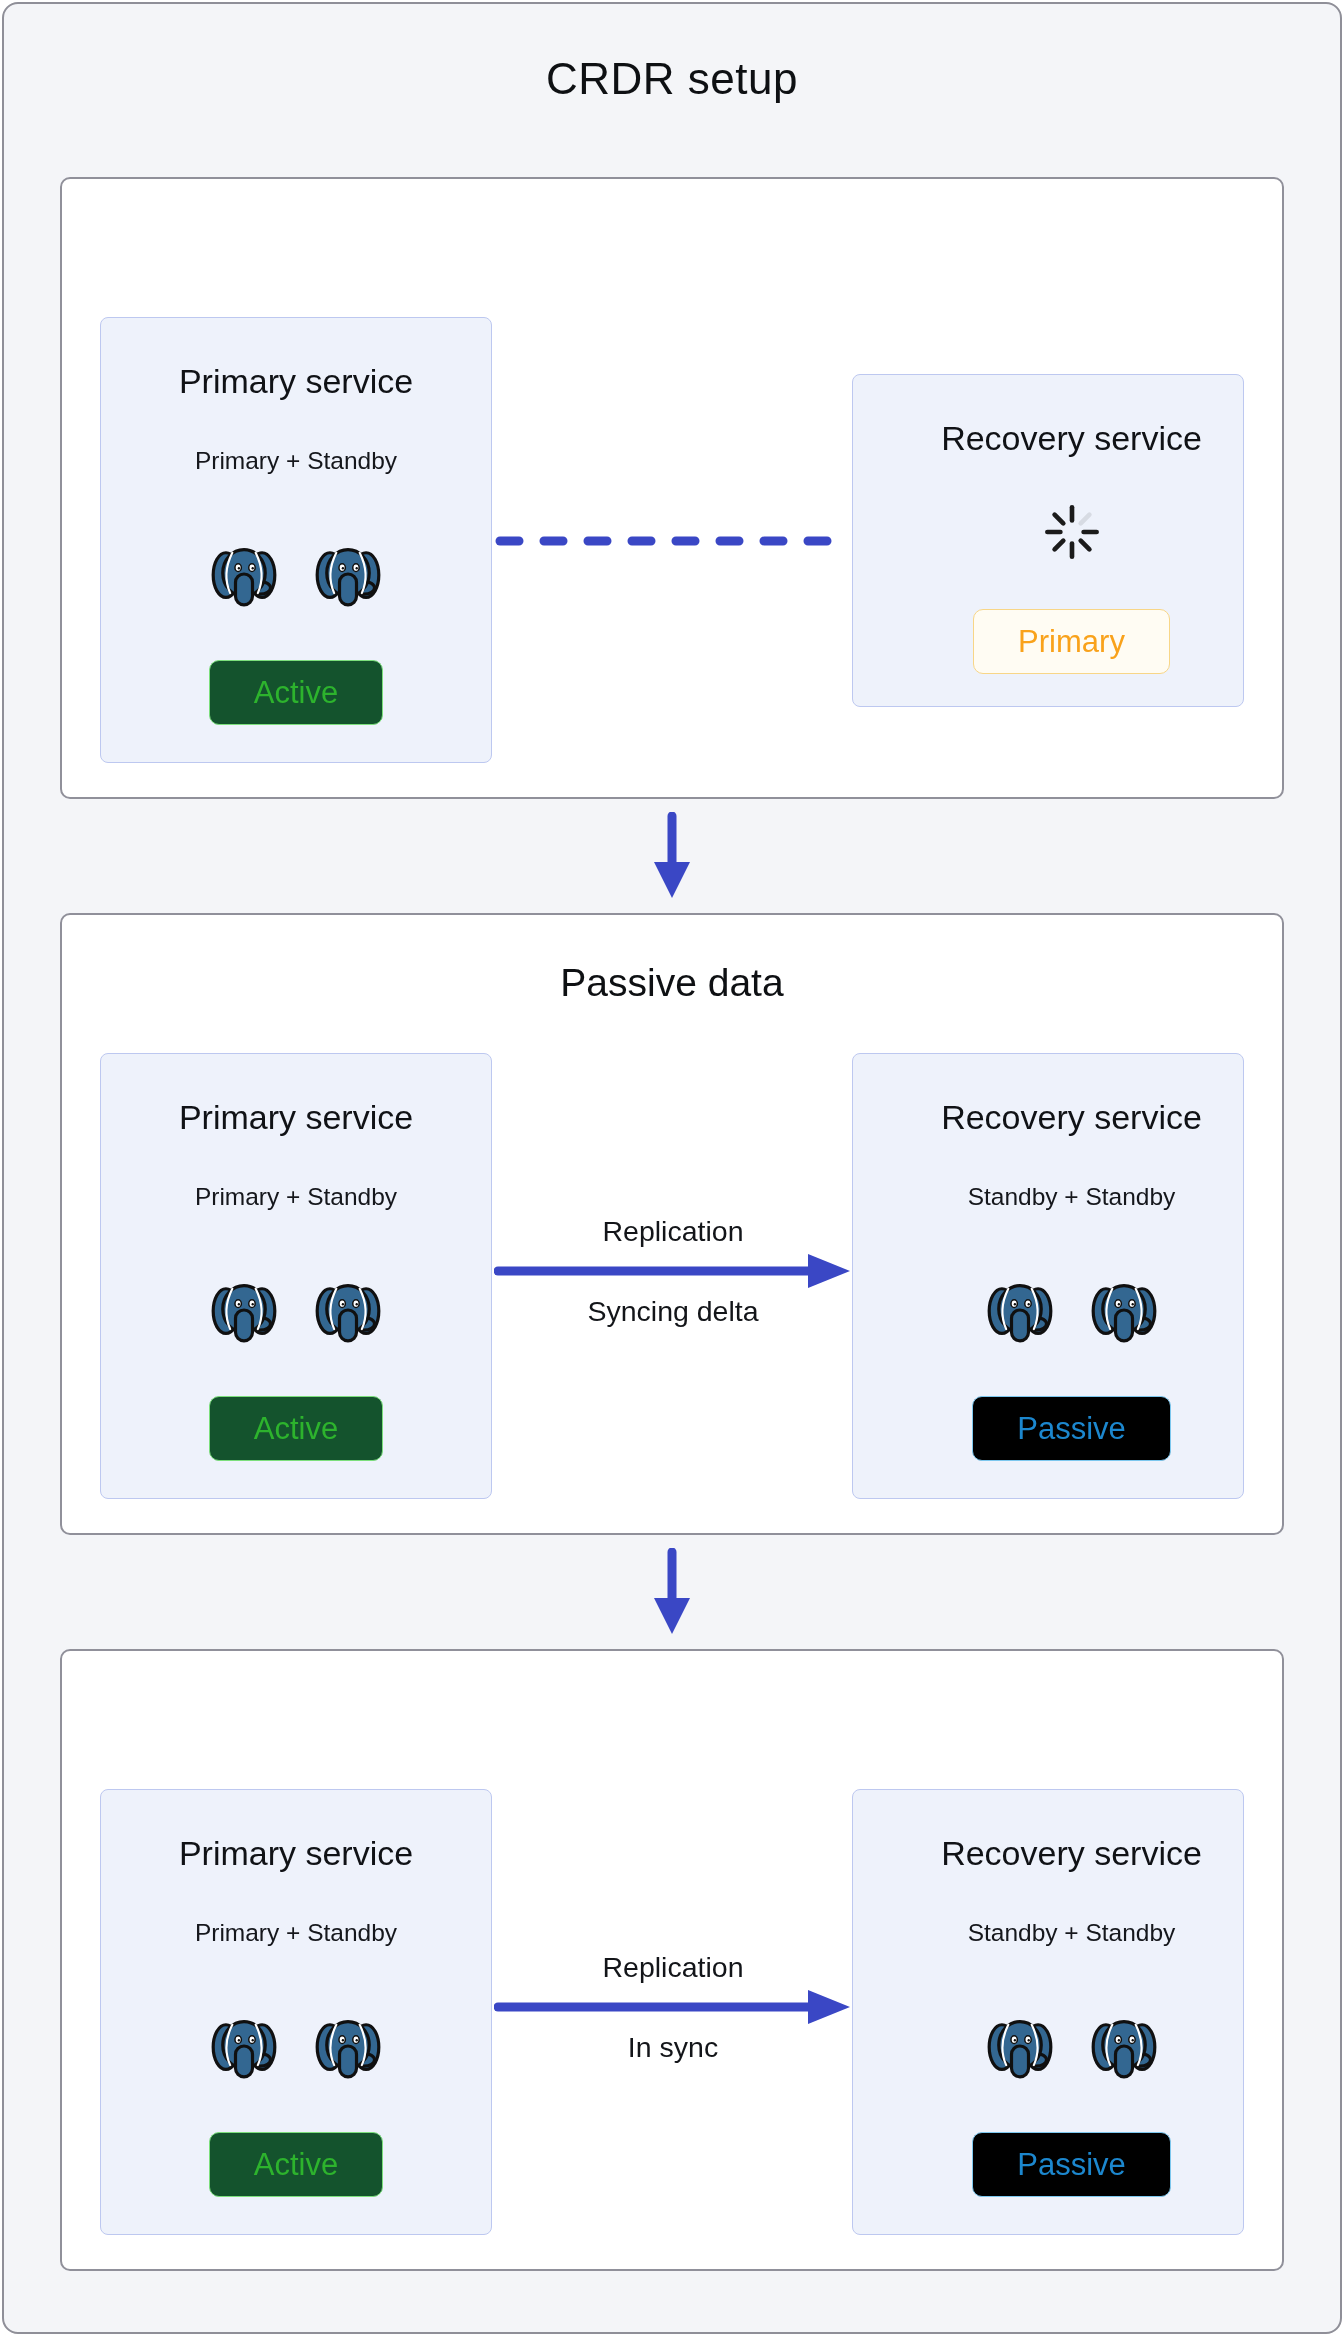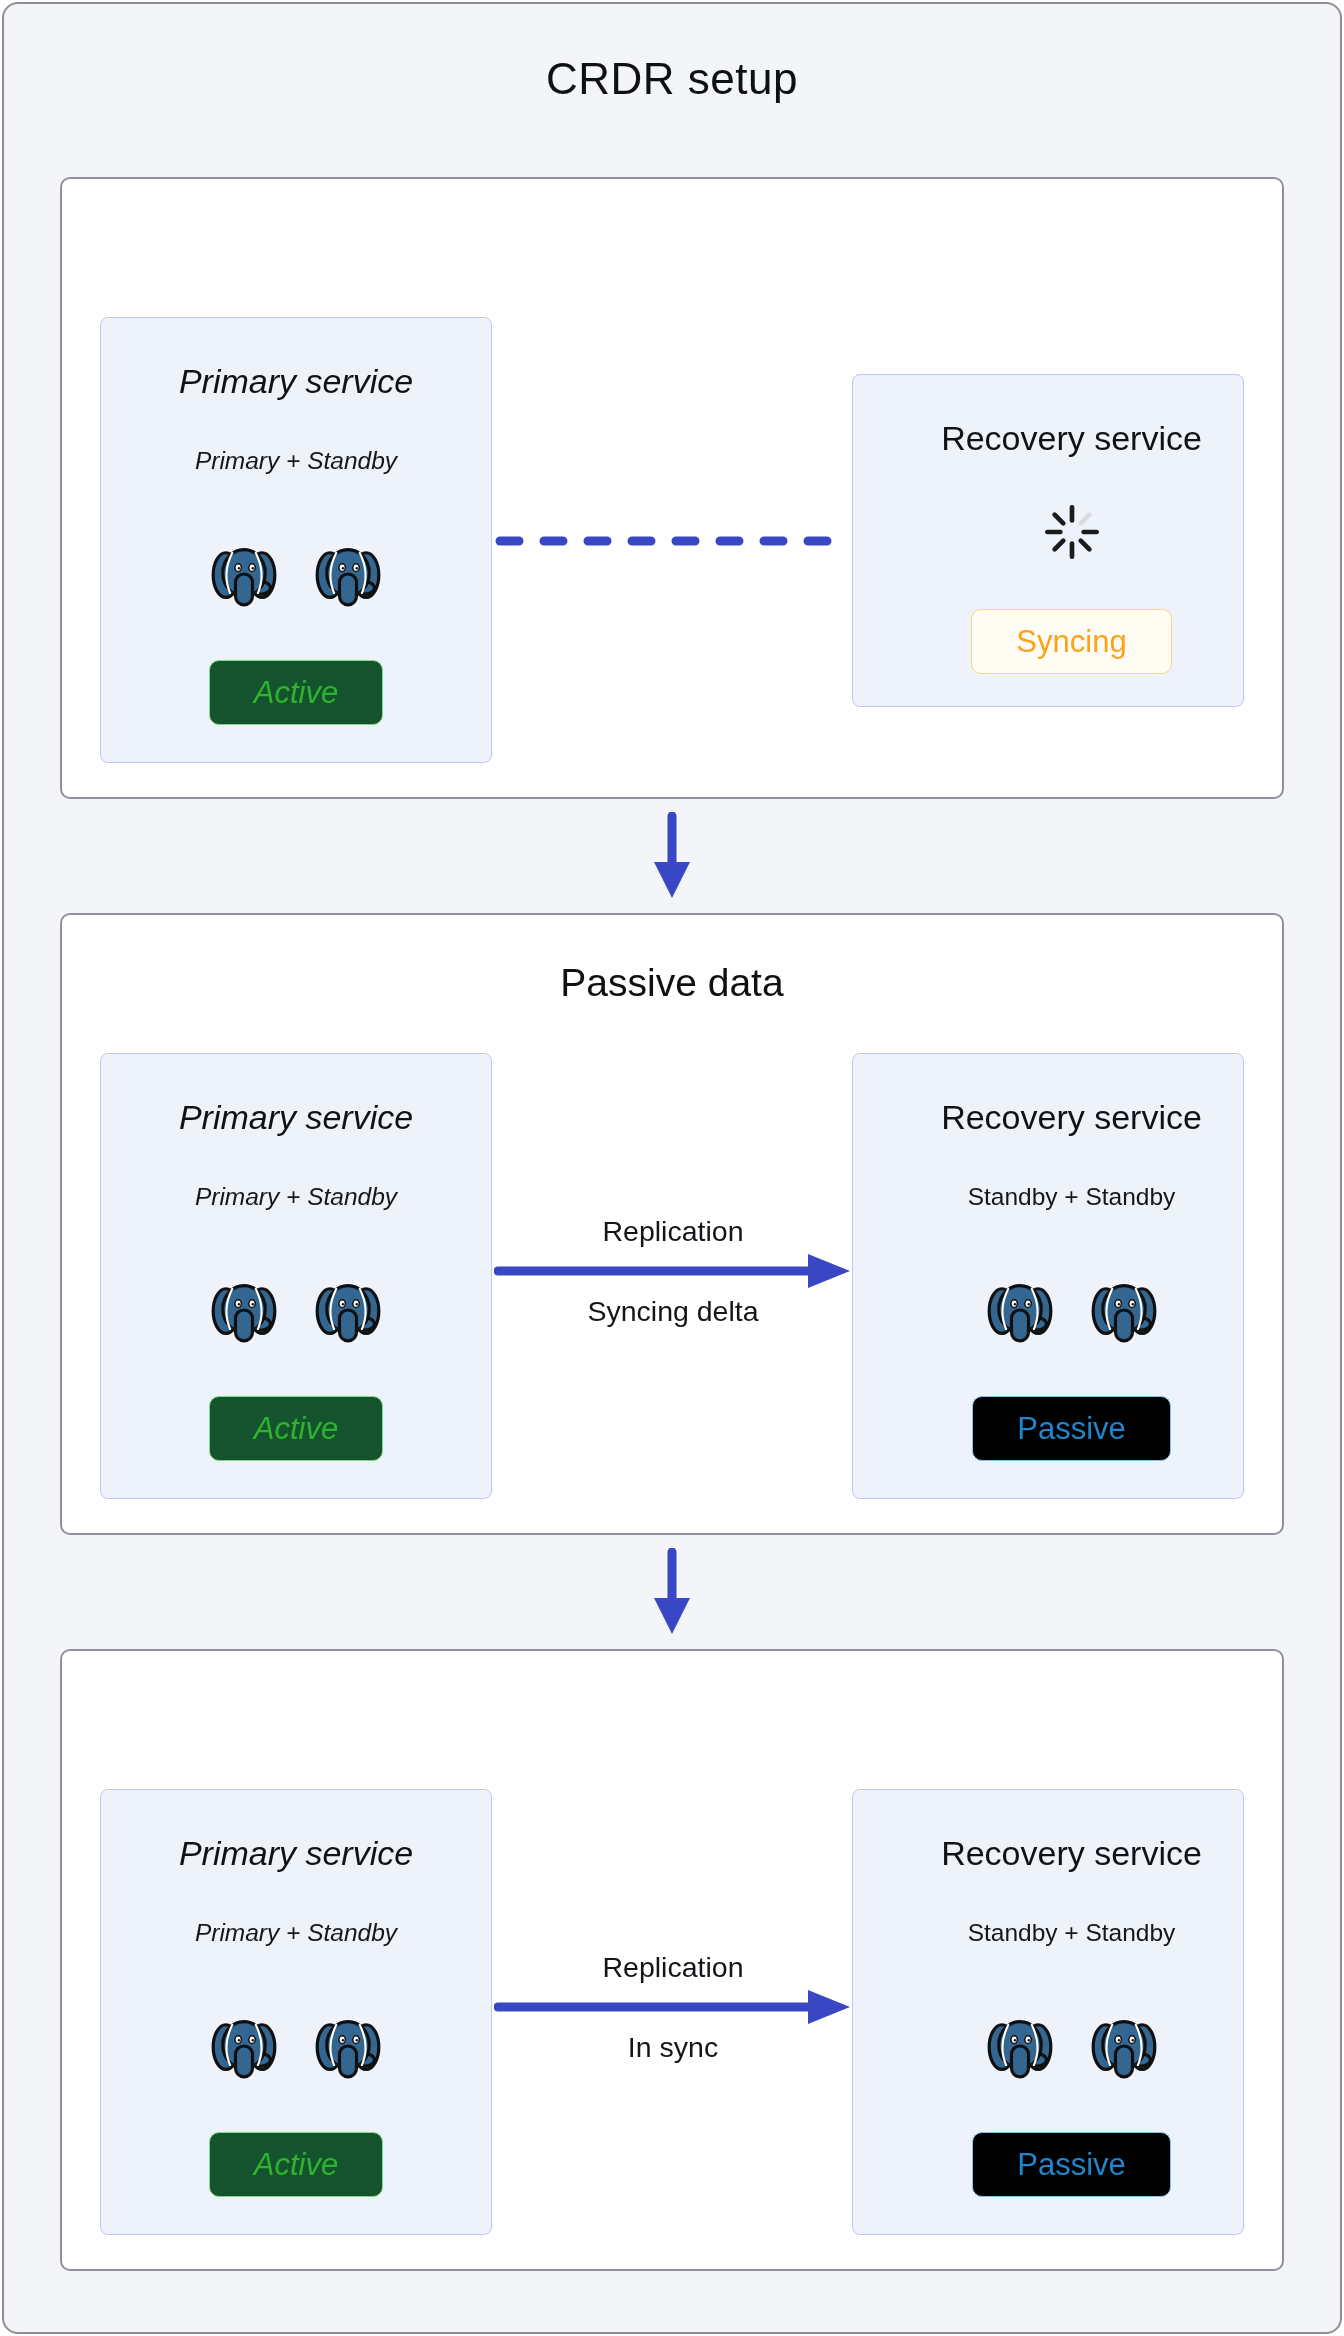--- a/index.html
+++ b/index.html
@@ -56,21 +56,21 @@
     position: absolute;
     top: 138px;
     width: 392px;
     height: 446px;
     box-sizing: border-box;
     background: #EEF2FB;
     border: 1.5px solid #BDC8F0;
     border-radius: 8px;
     text-align: center;
   }
-  .card-left  { left: 38px; font-style: italic; }
+  .card-left  { left: 38px; }
   .card-right { right: 38px; padding-left: 47px; }
   .stage-1 .card-right { top: 195px; height: 333px; }
   .card-title {
     padding-top: 42px;
     font-size: 34px;
     line-height: 42px;
     font-weight: 400;
     color: #101216;
   }
   .card-sub {
@@ -176,21 +176,21 @@
           <line x1="20" y1="3" x2="20" y2="12"></line>
           <line x1="32" y1="8" x2="26" y2="14" opacity="0.1"></line>
           <line x1="28" y1="20" x2="37" y2="20"></line>
           <line x1="26" y1="26" x2="32" y2="32"></line>
           <line x1="20" y1="28" x2="20" y2="37"></line>
           <line x1="14" y1="26" x2="8" y2="32"></line>
           <line x1="3" y1="20" x2="12" y2="20"></line>
           <line x1="8" y1="8" x2="14" y2="14"></line>
         </g>
       </svg>
-      <div><span class="badge badge-creating">Syncing</span></div>
+      <div><span class="badge badge-creating">Primary</span></div>
     </div>
   </section>
 
   <div class="flow-gap">
     <svg width="44" height="88" viewBox="0 0 44 88">
       <line x1="22" y1="4" x2="22" y2="54" stroke="#3A47C5" stroke-width="9" stroke-linecap="round"></line>
       <polygon points="4,50 40,50 22,86" fill="#3A47C5"></polygon>
     </svg>
   </div>
 

